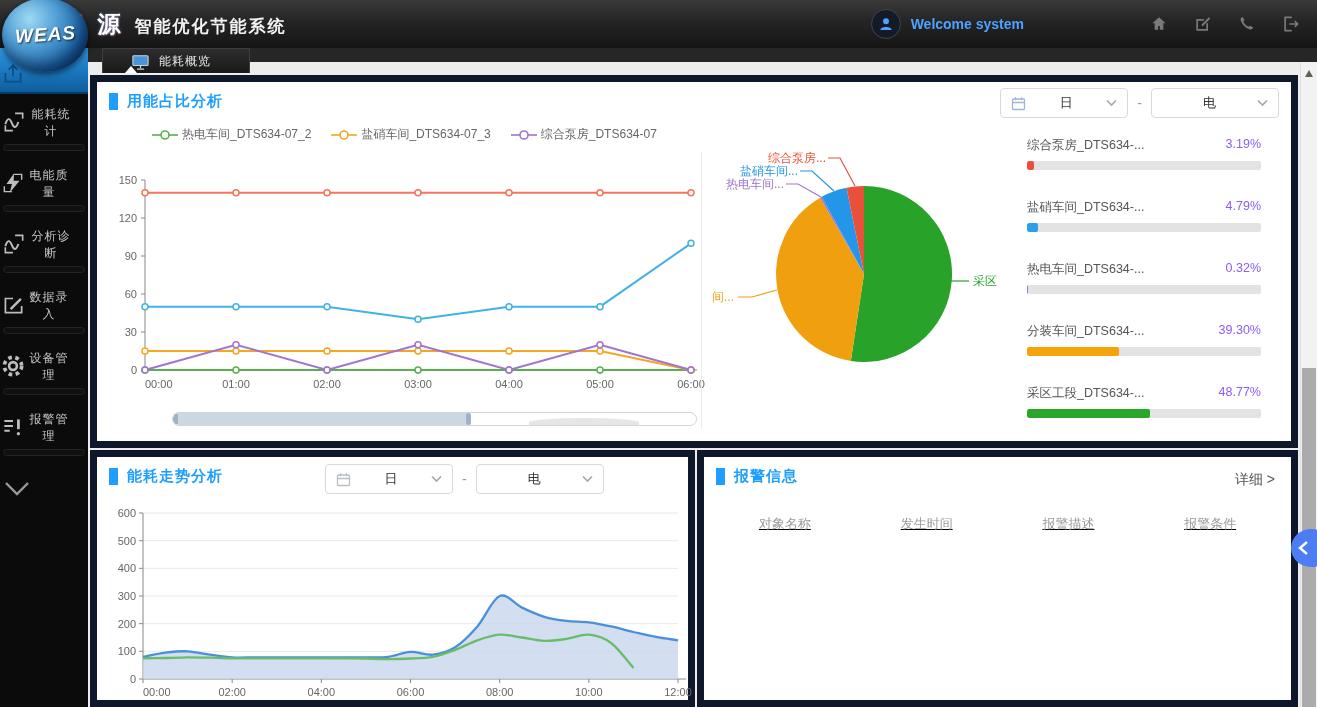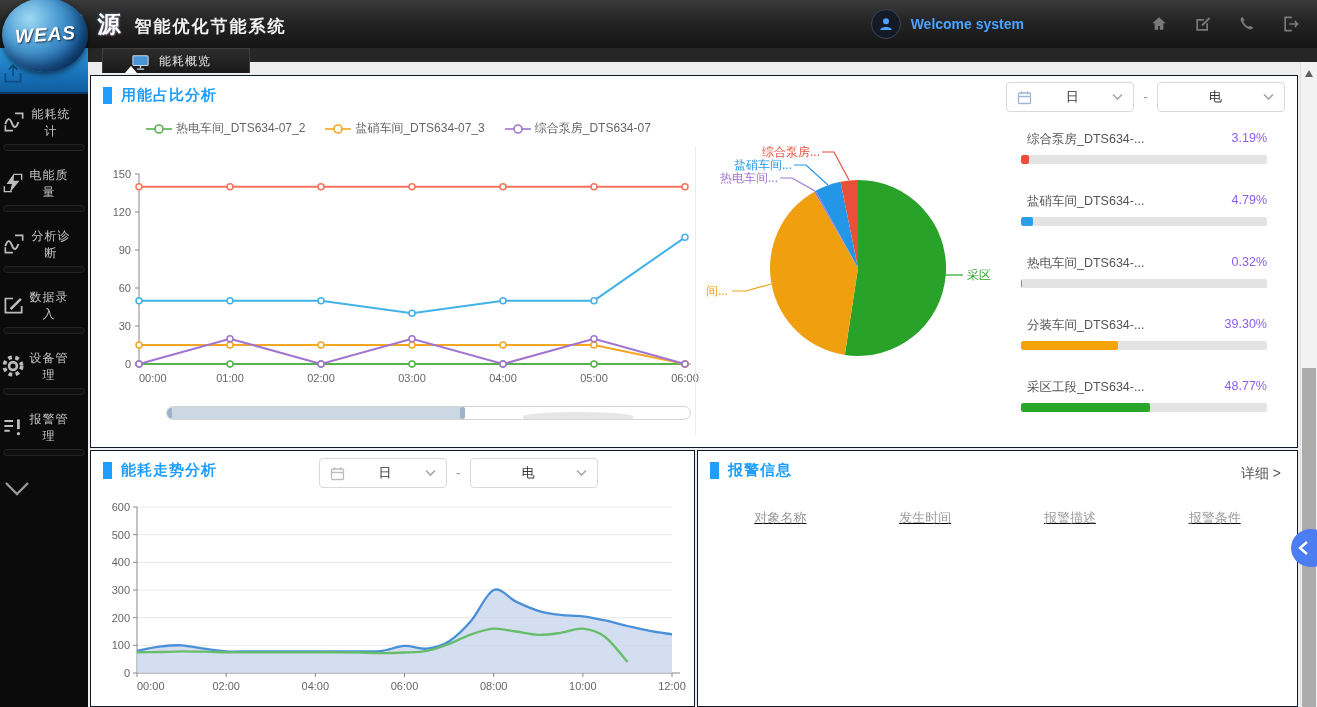--- a/index.html
+++ b/index.html
@@ -42,21 +42,21 @@
   .tabstrip { position:absolute; left:88px; top:48px; right:0; height:14px; background:#262626; z-index:5; }
   .tab { position:absolute; left:14px; top:0; width:148px; height:25px;
     background:linear-gradient(180deg,#2d2d2d,#191919); border:1px solid #3e3e3e; border-bottom:none;
     display:flex; align-items:center; padding-left:28px; cursor:pointer; z-index:6; }
   .tab .tlabel { color:#e8e8e8; font-size:12px; margin-left:9px; letter-spacing:1px; }
   .tab::after { content:""; position:absolute; left:22px; bottom:0;
     border-left:6px solid transparent; border-right:6px solid transparent; border-bottom:7px solid #ffffff; }
 
   
   .content { position:absolute; left:88px; top:62px; right:17px; bottom:0; background:#ededed; }
-  .panel { position:absolute; background:#fff; border:1px solid #0f172a; }
+  .panel { position:absolute; background:#fff; border:7px solid #0f172a; }
   .panel-usage { left:2px; top:13px; right:2px; height:373px; }
   .panel-trend { left:2px; top:388px; width:605px; bottom:0; }
   .panel-alarm { left:609px; top:388px; right:2px; bottom:0; }
   .ptitle { position:absolute; left:12px; top:10px; display:flex; align-items:center; }
   .ptitle .bar { width:9px; height:17px; background:#1e9fff; margin-right:9px; }
   .ptitle .txt { color:#1e9fff; font-size:15px; font-weight:bold; letter-spacing:1px; }
 
   .selects { position:absolute; display:flex; align-items:center; gap:9px; }
   .panel-usage .selects { top:6px; right:12px; }
   .panel-trend .selects { top:7px; left:228px; }
@@ -74,21 +74,21 @@
   .dz { position:absolute; left:75px; top:330px; width:525px; height:14px; background:#fff;
     border:1px solid #d5d5d5; border-radius:7px; overflow:hidden; cursor:pointer; }
   .dz .fill { position:absolute; left:0; top:0; bottom:0; background:#ccd7e4; border-radius:7px; }
   .dz .hmount { position:absolute; left:68%; top:5px; width:110px; height:9px; background:#e6e6e6;
     border-radius:50% 50% 0 0; }
   .dz .handle { position:absolute; top:0; width:5px; height:100%; background:#9fb3c8; border-radius:2px; }
   .pie-wrap { position:absolute; left:585px; top:50px; }
   .vdiv { position:absolute; left:604px; top:70px; bottom:12px; width:1px; background:#ececec; }
   .ranking { position:absolute; left:930px; top:55px; right:30px; }
   .rank-row { margin-bottom:29px; }
-  .rank-line { display:flex; justify-content:space-between; margin-bottom:7px;margin-left:6px; }
+  .rank-line { display:flex; justify-content:space-between; margin-bottom:7px; }
   .rank-name { color:#555; font-size:12.5px; }
   .rank-pct { color:#8b5cf6; font-size:12.5px; }
   .rank-track { height:9px; background:#e3e3e3; border-radius:2px; overflow:hidden; }
   .rank-fill { height:100%; border-radius:2px; }
 
   .trendchart { position:absolute; left:6px; top:46px; }
 
   
   .detail-link { position:absolute; right:16px; top:14px; color:#555; font-size:14px; cursor:pointer; }
   .alarm-head { position:absolute; left:10px; right:10px; top:58px; display:flex;text-decoration:underline; }

